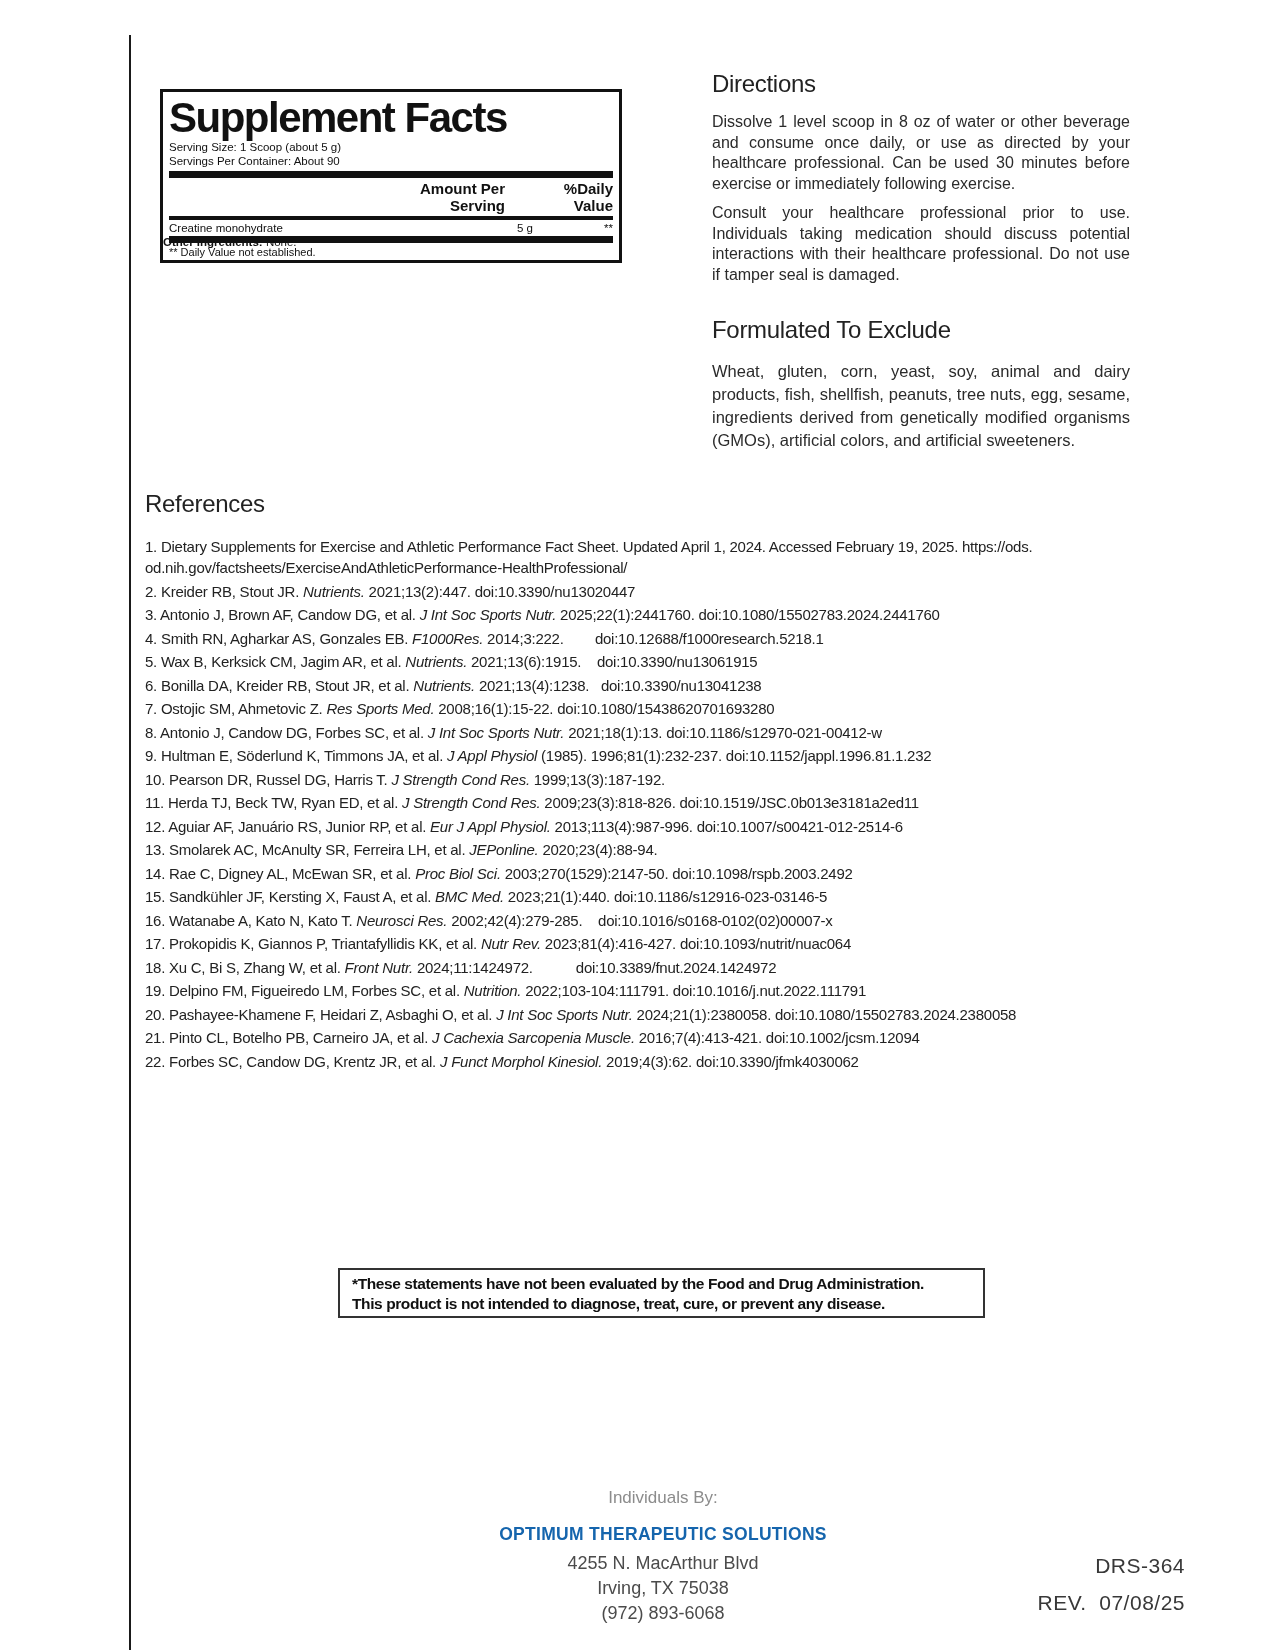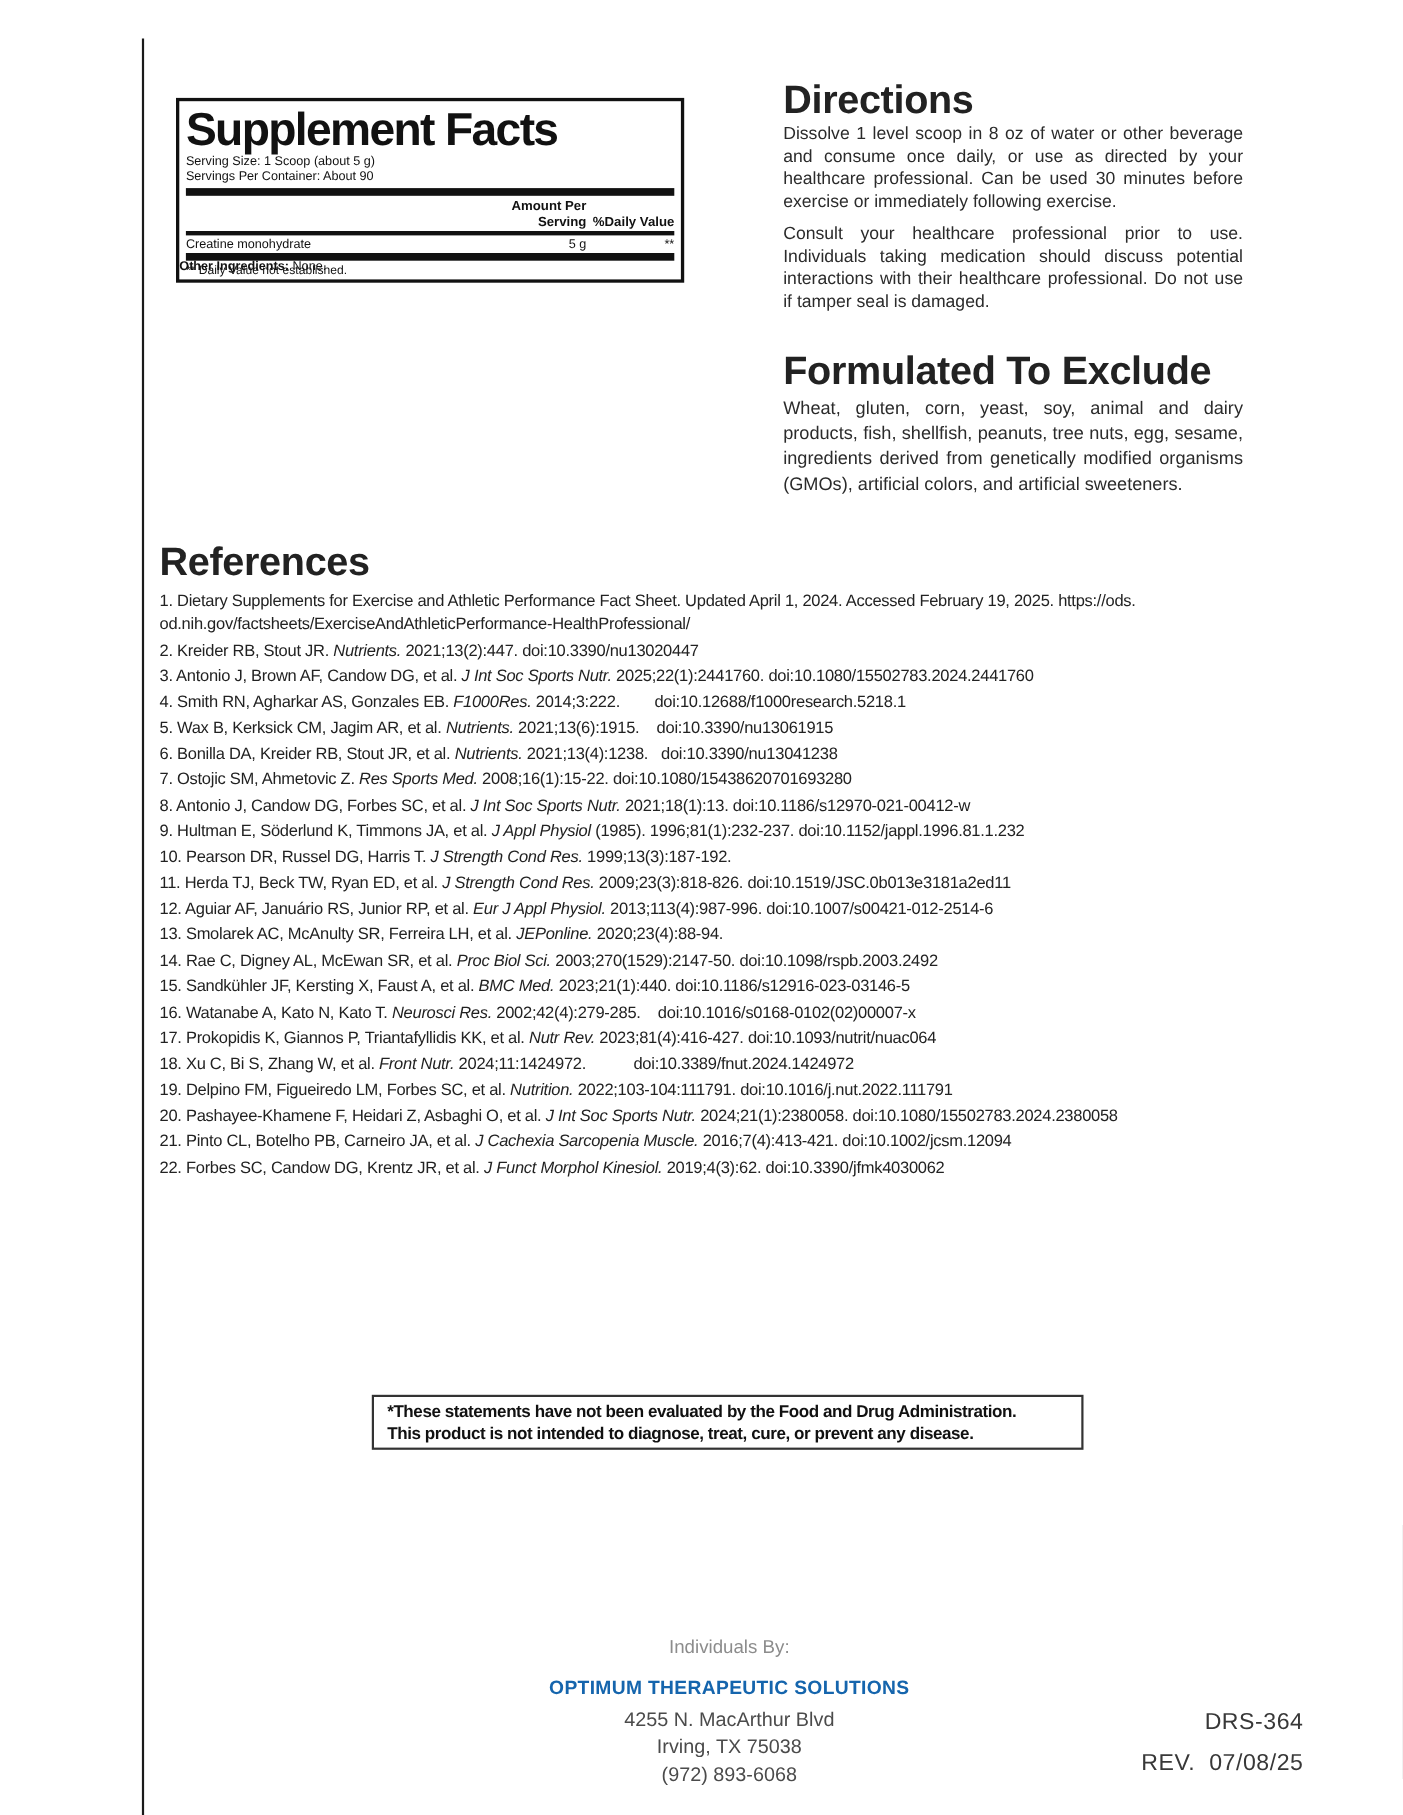--- a/index.html
+++ b/index.html
@@ -9,32 +9,32 @@
   
   .cutline{position:absolute;left:129px;top:35px;width:2px;height:1615px;background:#1a1a1a;}
 
   
   .sf-panel{position:absolute;left:160px;top:89px;width:444px;border:3px solid #111;
             padding:4px 6px 2px 6px;background:#fff;}
   .sf-title{font-size:42px;font-weight:bold;letter-spacing:-1.5px;line-height:44px;white-space:nowrap;color:#111;}
   .sf-small{font-size:11.5px;line-height:14px;color:#111;}
   .bar-thick{height:7px;background:#111;margin-top:3px;}
   .bar-med{height:4px;background:#111;}
-  .sf-header{display:flex;align-items:flex-end;font-weight:bold;font-size:12px;padding:2px 0;color:#111;}
+  .sf-header{display:flex;align-items:flex-end;font-weight:bold;font-size:15px;padding:2px 0;color:#111;gap:28px;}
   .sf-header .sp{flex:1;}
   .col-amt{width:112px;text-align:right;}
   .col-dv{width:80px;text-align:right;}
   .sf-row{display:flex;font-size:11.5px;padding:2px 0;color:#111;}
   .sf-row .nm{flex:1;}
   .sf-foot{font-size:11px;padding-top:3px;color:#111;}
   .sf-other{position:absolute;left:163px;top:236px;font-size:11.5px;color:#111;}
   .sf-other b{font-weight:bold;}
 
   
-  .h2{position:absolute;font-size:36px;font-weight:bold;color:#222;letter-spacing:-0.3px;margin:0;}
+  .h2{position:absolute;font-size:24px;font-weight:normal;color:#222;letter-spacing:-0.3px;margin:0;}
   #directions-heading{left:712px;top:70px;}
   #formulated-heading{left:712px;top:316px;}
   #references-heading{left:145px;top:490px;}
   .body-text{position:absolute;width:418px;text-align:justify;color:#2b2b2b;}
   #directions-body{left:712px;top:112px;font-size:16px;line-height:20.5px;}
   #directions-body p{margin:0 0 9px 0;}
   #formulated-body{left:712px;top:360px;font-size:16.5px;line-height:23px;}
 
   
   .refs-list{position:absolute;left:145px;top:536px;width:1012px;font-size:15px;

